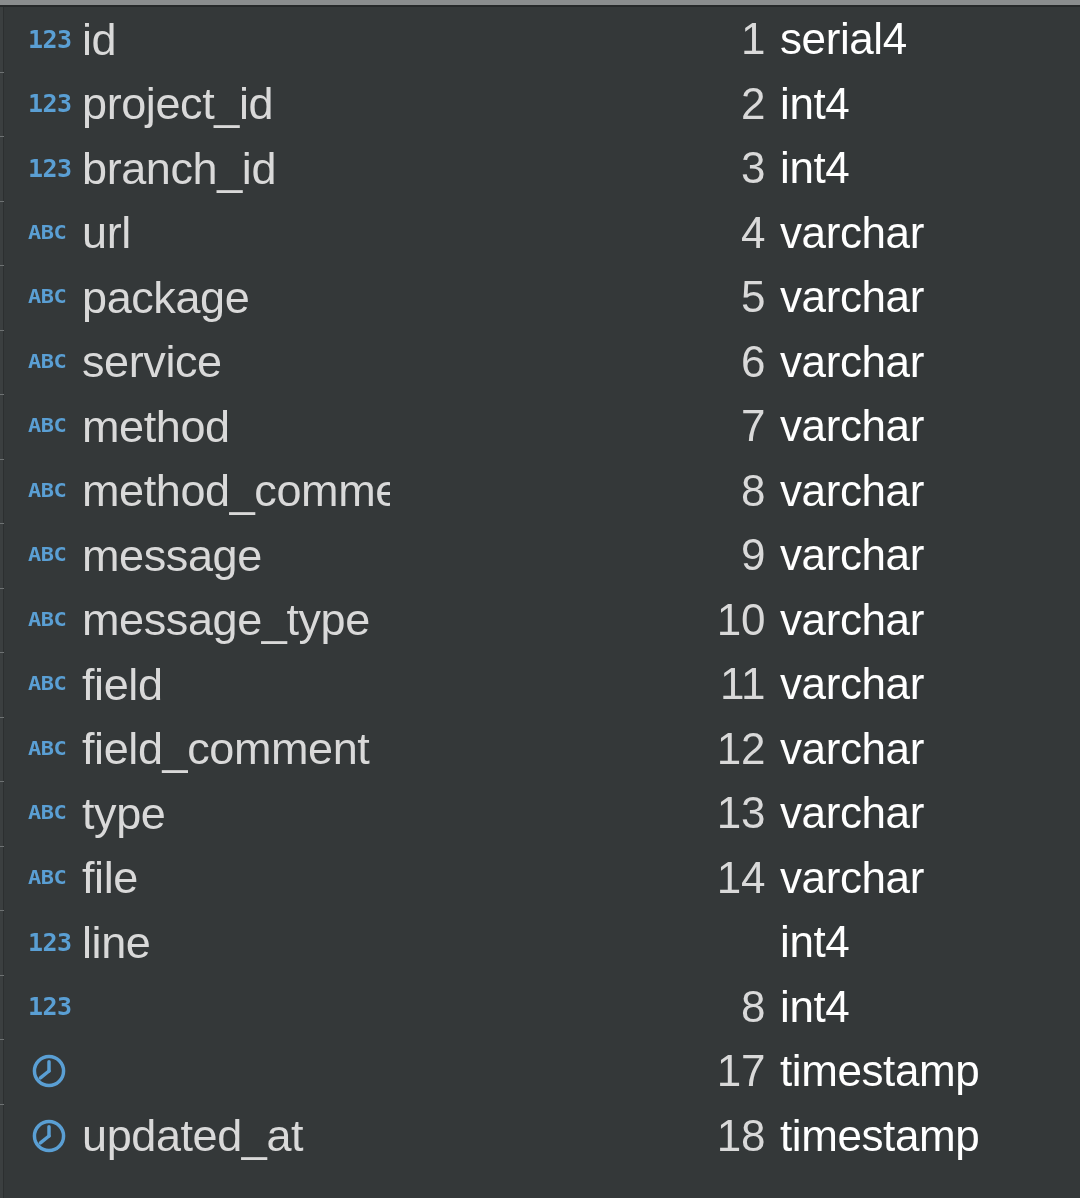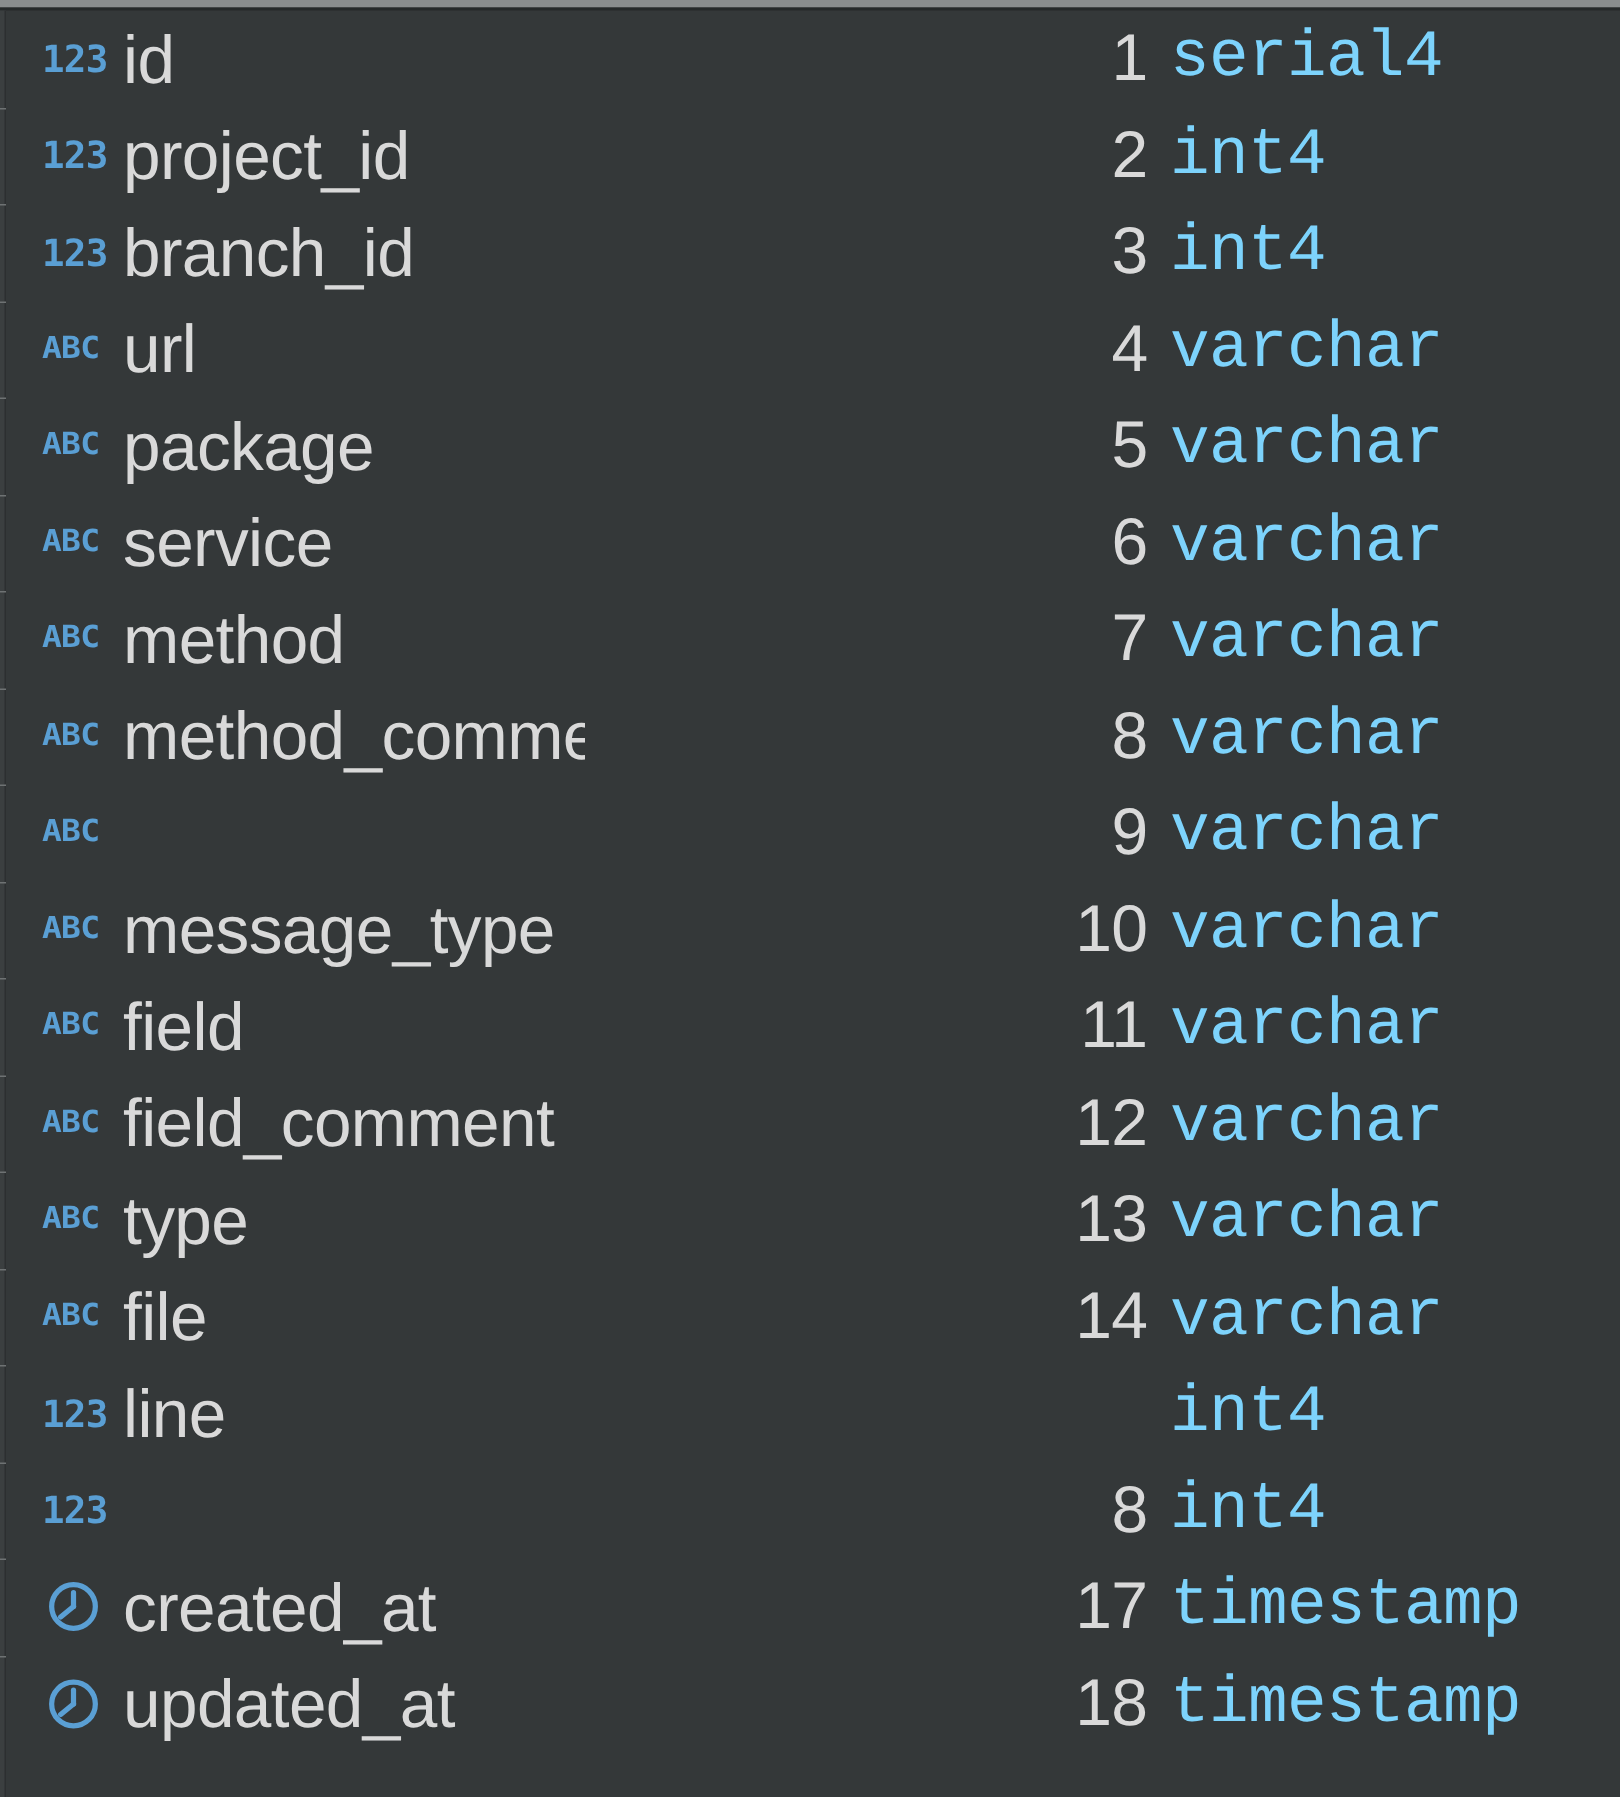--- a/index.html
+++ b/index.html
@@ -155,26 +155,25 @@
     position: absolute;
     left: 760px;
     width: 320px;
     height: 100%;
     display: flex;
     align-items: center;
     overflow: hidden;
     white-space: nowrap;
   }
   .datatype-text {
-    color: #7dd3fc;
+    color: #ffffff;
     font-size: 44px;
     line-height: 1;
     letter-spacing: -0.4px;
     white-space: nowrap;
-    font-family: Liberation Mono, monospace;
   }
 </style>
 </head>
 <body>
 
 <div id="columns-panel">
 
   <div id="panel-header-strip"></div>
   <div id="panel-header-underline"></div>
 
@@ -308,20 +307,23 @@
           <span class="ordinal-text">8</span>
         </div>
         <div class="datatype-cell">
           <span class="datatype-text">varchar</span>
         </div>
       </div>
       <div class="column-row">
         <div class="type-icon-cell">
           <span class="icon-text">ABC</span>
         </div>
+        <div class="name-cell">
+          <span class="name-text">message</span>
+        </div>
         <div class="ordinal-cell">
           <span class="ordinal-text">9</span>
         </div>
         <div class="datatype-cell">
           <span class="datatype-text">varchar</span>
         </div>
       </div>
       <div class="column-row">
         <div class="type-icon-cell">
           <span class="icon-text">ABC</span>
@@ -417,23 +419,20 @@
       <div class="column-row">
         <div class="type-icon-cell">
           <span class="icon-clock">
             <svg viewBox="0 0 24 24" width="38" height="38">
               <circle cx="12" cy="12" r="9.2" fill="none" stroke="#5a9fd4" stroke-width="2.2"></circle>
               <line x1="12" y1="12" x2="12" y2="6.2" stroke="#5a9fd4" stroke-width="2.2" stroke-linecap="round"></line>
               <line x1="12" y1="12" x2="6.6" y2="16.4" stroke="#5a9fd4" stroke-width="2.2" stroke-linecap="round"></line>
             </svg>
           </span>
         </div>
-        <div class="name-cell">
-          <span class="name-text">created_at</span>
-        </div>
         <div class="ordinal-cell">
           <span class="ordinal-text">17</span>
         </div>
         <div class="datatype-cell">
           <span class="datatype-text">timestamp</span>
         </div>
       </div>
       <div class="column-row">
         <div class="type-icon-cell">
           <span class="icon-clock">

